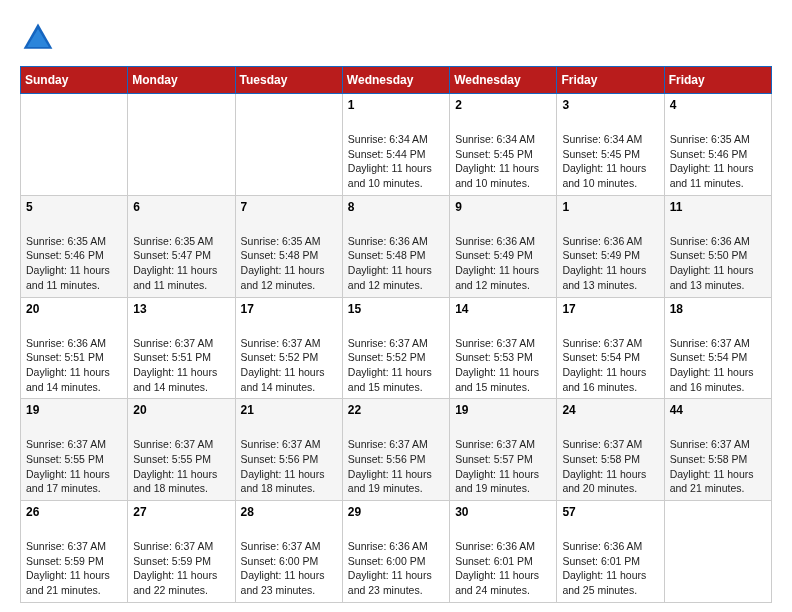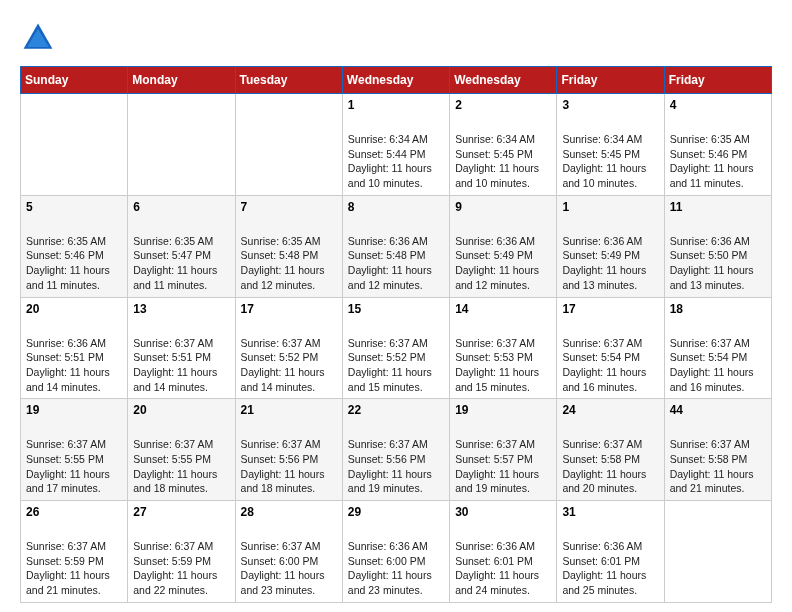--- a/index.html
+++ b/index.html
@@ -336,21 +336,21 @@
 and 23 minutes.</div>
         </td>
         <td>
           <div class="day-num">30</div>
           <div class="day-info" style="white-space: pre-line;">Sunrise: 6:36 AM
 Sunset: 6:01 PM
 Daylight: 11 hours
 and 24 minutes.</div>
         </td>
         <td>
-          <div class="day-num">31</div>
+          <div class="day-num">57</div>
           <div class="day-info" style="white-space: pre-line;">Sunrise: 6:36 AM
 Sunset: 6:01 PM
 Daylight: 11 hours
 and 25 minutes.</div>
         </td>
         <td class="empty-cell"></td>
       </tr>
     </tbody>
 </table>
 

